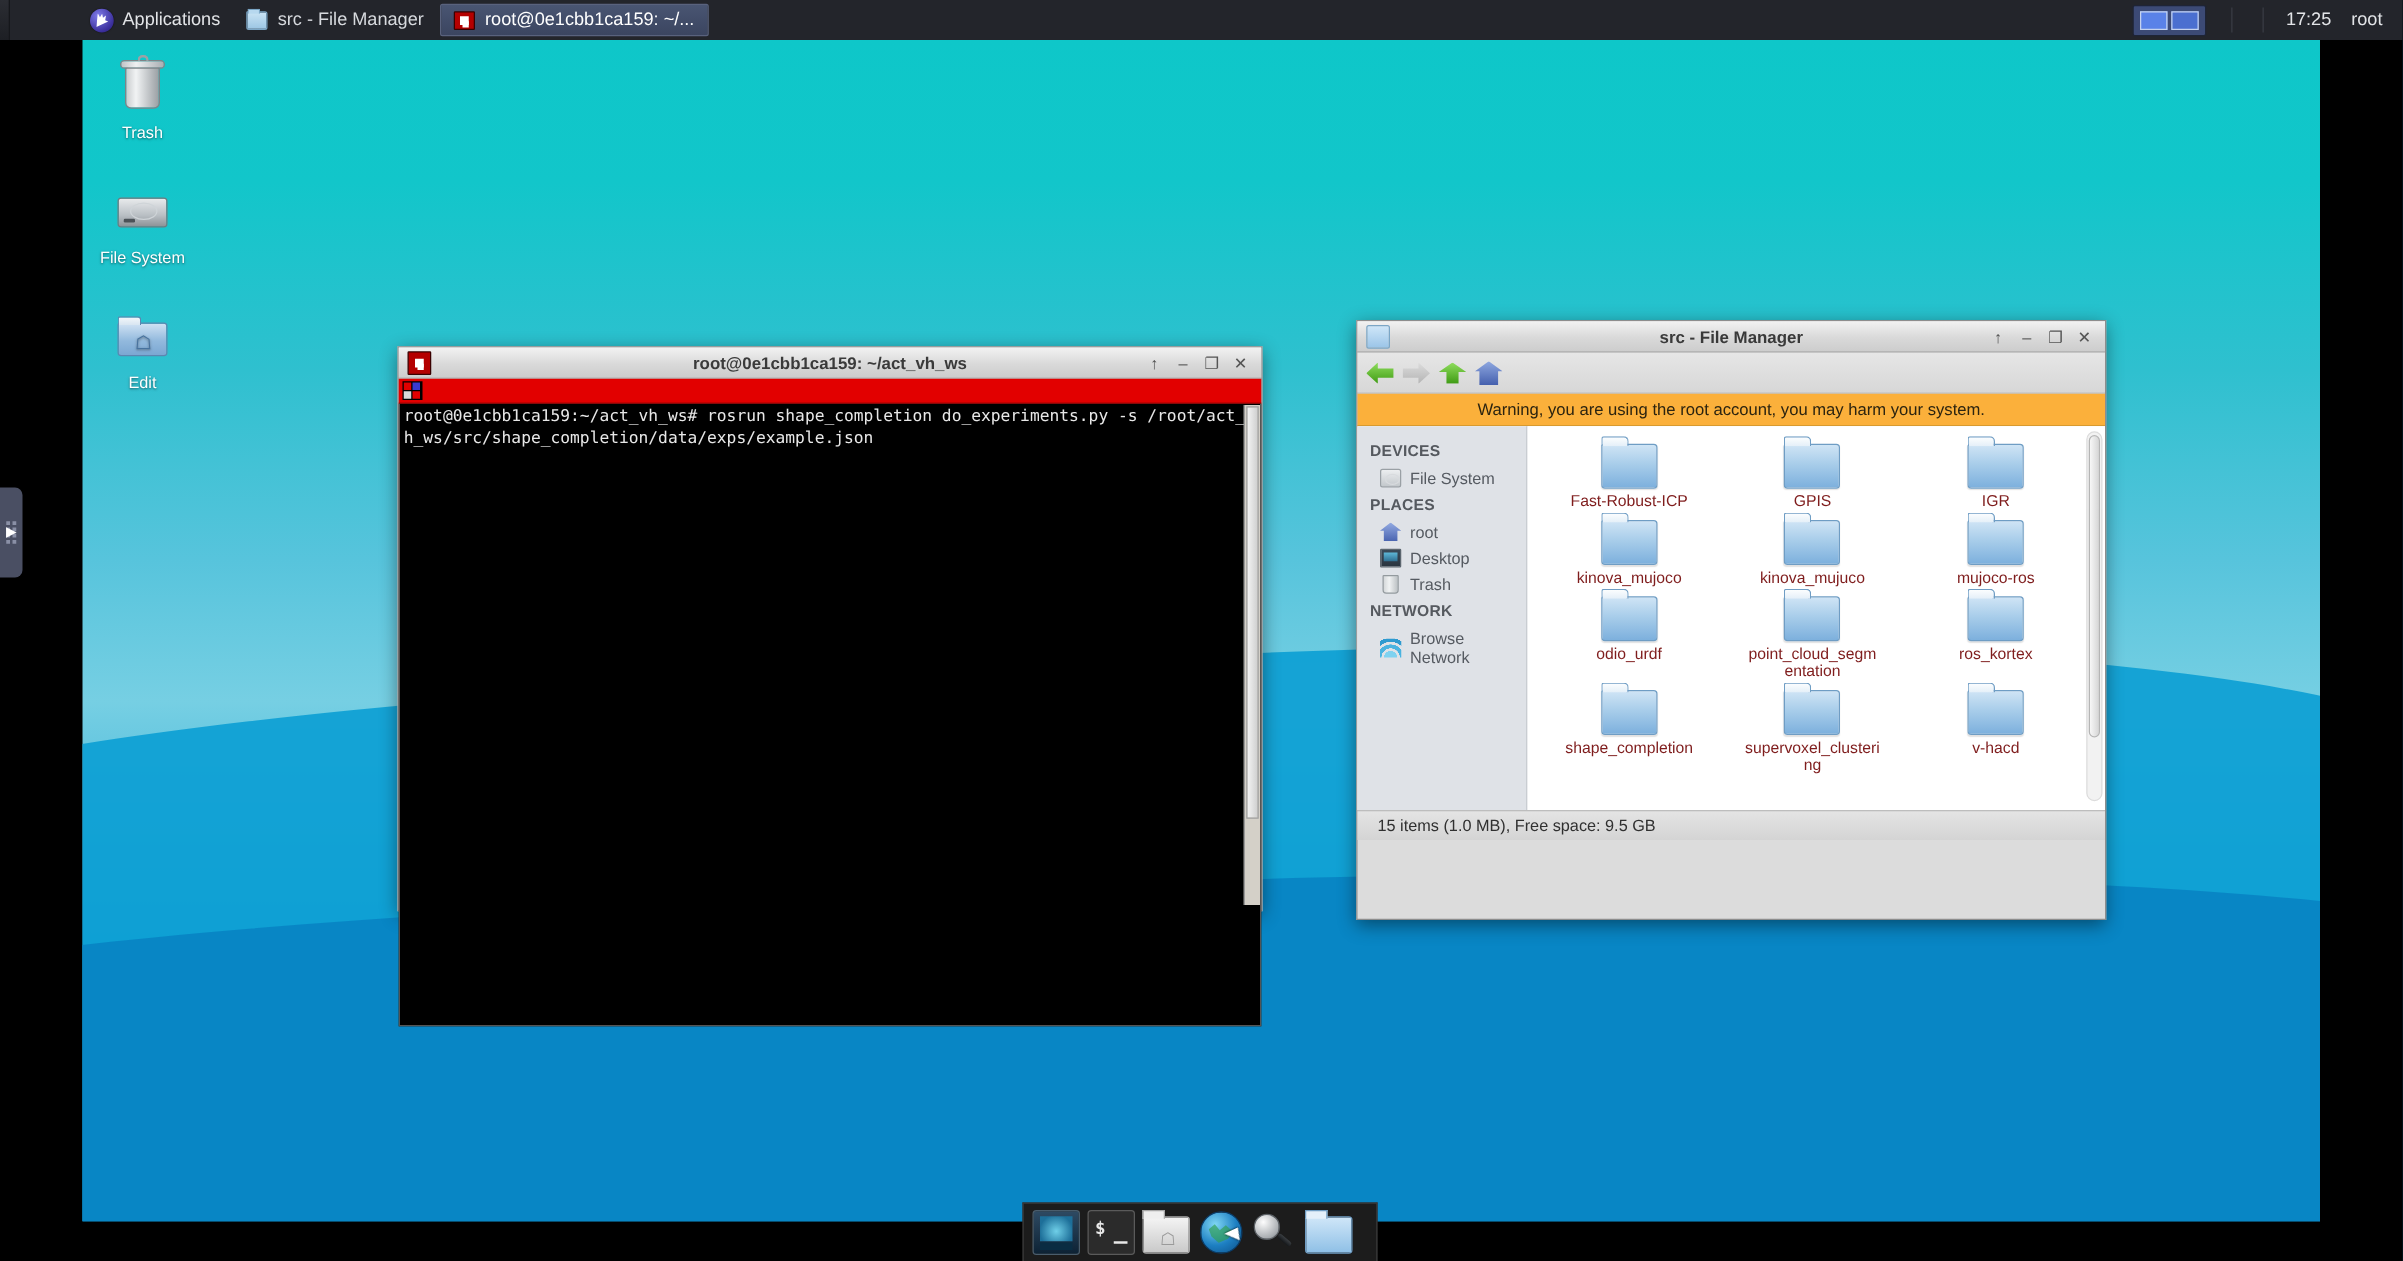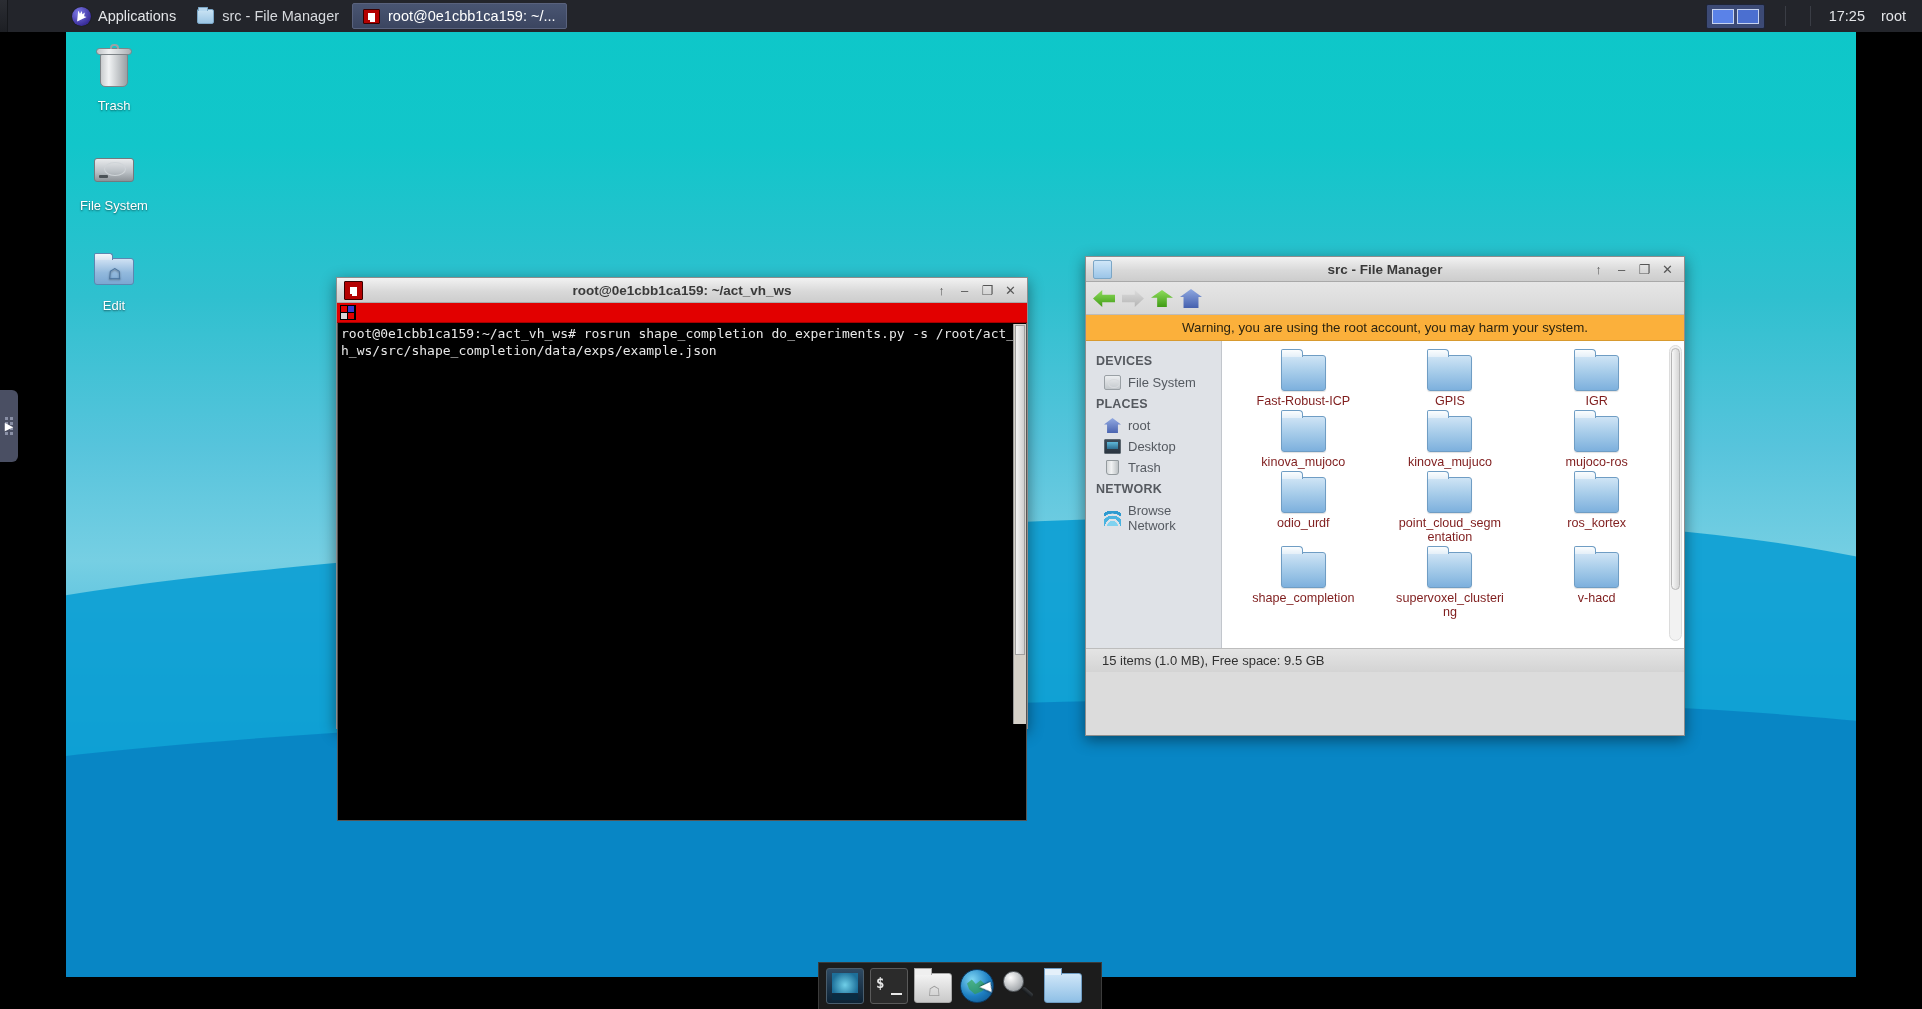--- a/index.html
+++ b/index.html
@@ -221,21 +221,21 @@
     font-size: 13.5px; font-weight: bold; color: #3a3a3a;
     pointer-events: none;
   }
   .tb-buttons {
     margin-left: auto; display: flex; align-items: center; gap: 10px;
     padding-right: 6px; z-index: 2;
   }
   .tb-btn { font-size: 13px; color: #555; line-height: 1; width: 13px; text-align: center; }
 
   
-  #terminal-window { left: 318px; top: 277px; width: 692px; height: 452px; margin-left: 18px; }
+  #terminal-window { left: 318px; top: 277px; width: 692px; height: 452px; }
   #term-tabbar {
     height: 20px; background: #e20000;
     display: flex; align-items: center; position: relative;
     border-bottom: 1px solid #a30000;
   }
   .term-tab-icon {
     width: 16px; height: 15px; margin-left: 3px; position: relative; flex: none;
     background: #000;
   }
   .term-tab-icon i {

